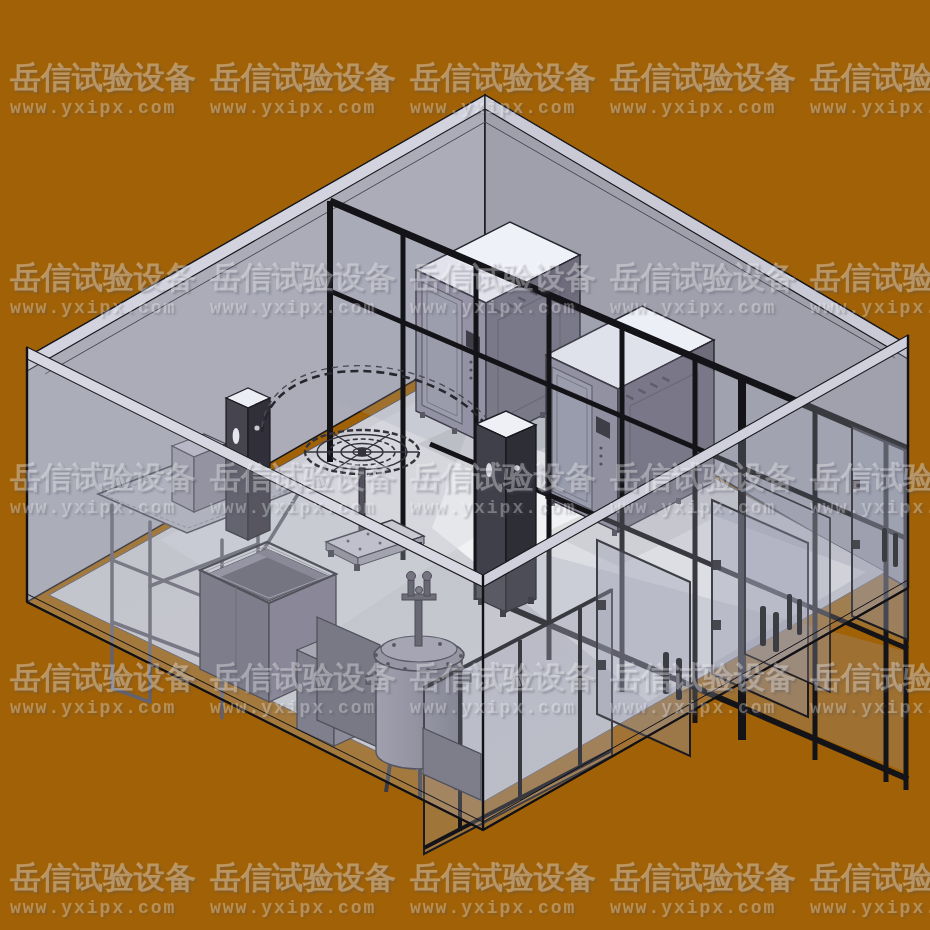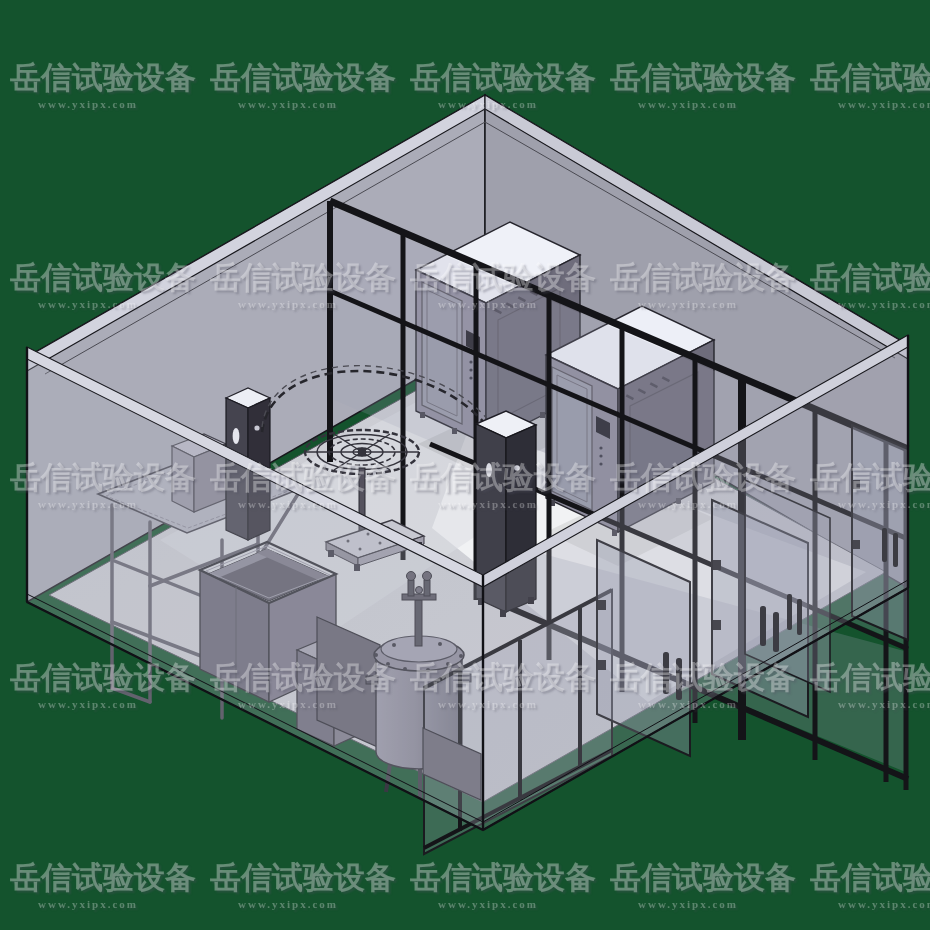--- a/index.html
+++ b/index.html
@@ -1,26 +1,26 @@
 <!DOCTYPE html>
 <html><head>
 <meta charset="utf-8">
 <style>
   html,body{margin:0;padding:0;background:#fff;width:930px;height:930px;overflow:hidden;
     font-family:"DejaVu Sans","Liberation Sans",sans-serif;}
-  #stage{position:relative;width:930px;height:930px;background:#14532d;}
+  #stage{position:relative;width:930px;height:930px;background:#a16207;}
   #scene{position:absolute;left:0;top:0;}
   #wm-layer{position:absolute;left:0;top:0;width:930px;height:930px;pointer-events:none;}
   .wm-tile{position:absolute;width:200px;text-align:left;line-height:1;}
   .wm-brand{display:block;font-size:31px;font-weight:bold;letter-spacing:0px;
     color:rgba(255,255,255,0.34);text-shadow:2px 2px 2px rgba(80,80,95,0.30);
     font-family:sans-serif;white-space:nowrap;}
-  .wm-url{display:block;margin-top:6px;margin-left:28px;font-size:11px;font-weight:bold;
+  .wm-url{display:block;margin-top:6px;font-size:18px;font-weight:bold;
     letter-spacing:2px;color:rgba(255,255,255,0.30);text-shadow:2px 2px 2px rgba(80,80,95,0.28);
-    font-family:Liberation Serif, serif;white-space:nowrap;}
+    font-family:Liberation Mono, monospace;white-space:nowrap;}
 </style>
 </head>
 <body>
 
 <div id="stage">
 <svg id="scene" width="930" height="930" viewBox="0 0 930 930">
   <defs>
     <linearGradient id="gVessel" x1="0" y1="0" x2="1" y2="0">
       <stop offset="0" stop-color="#9b99a8"></stop>
           <stop offset="0.45" stop-color="#8a8897"></stop>

